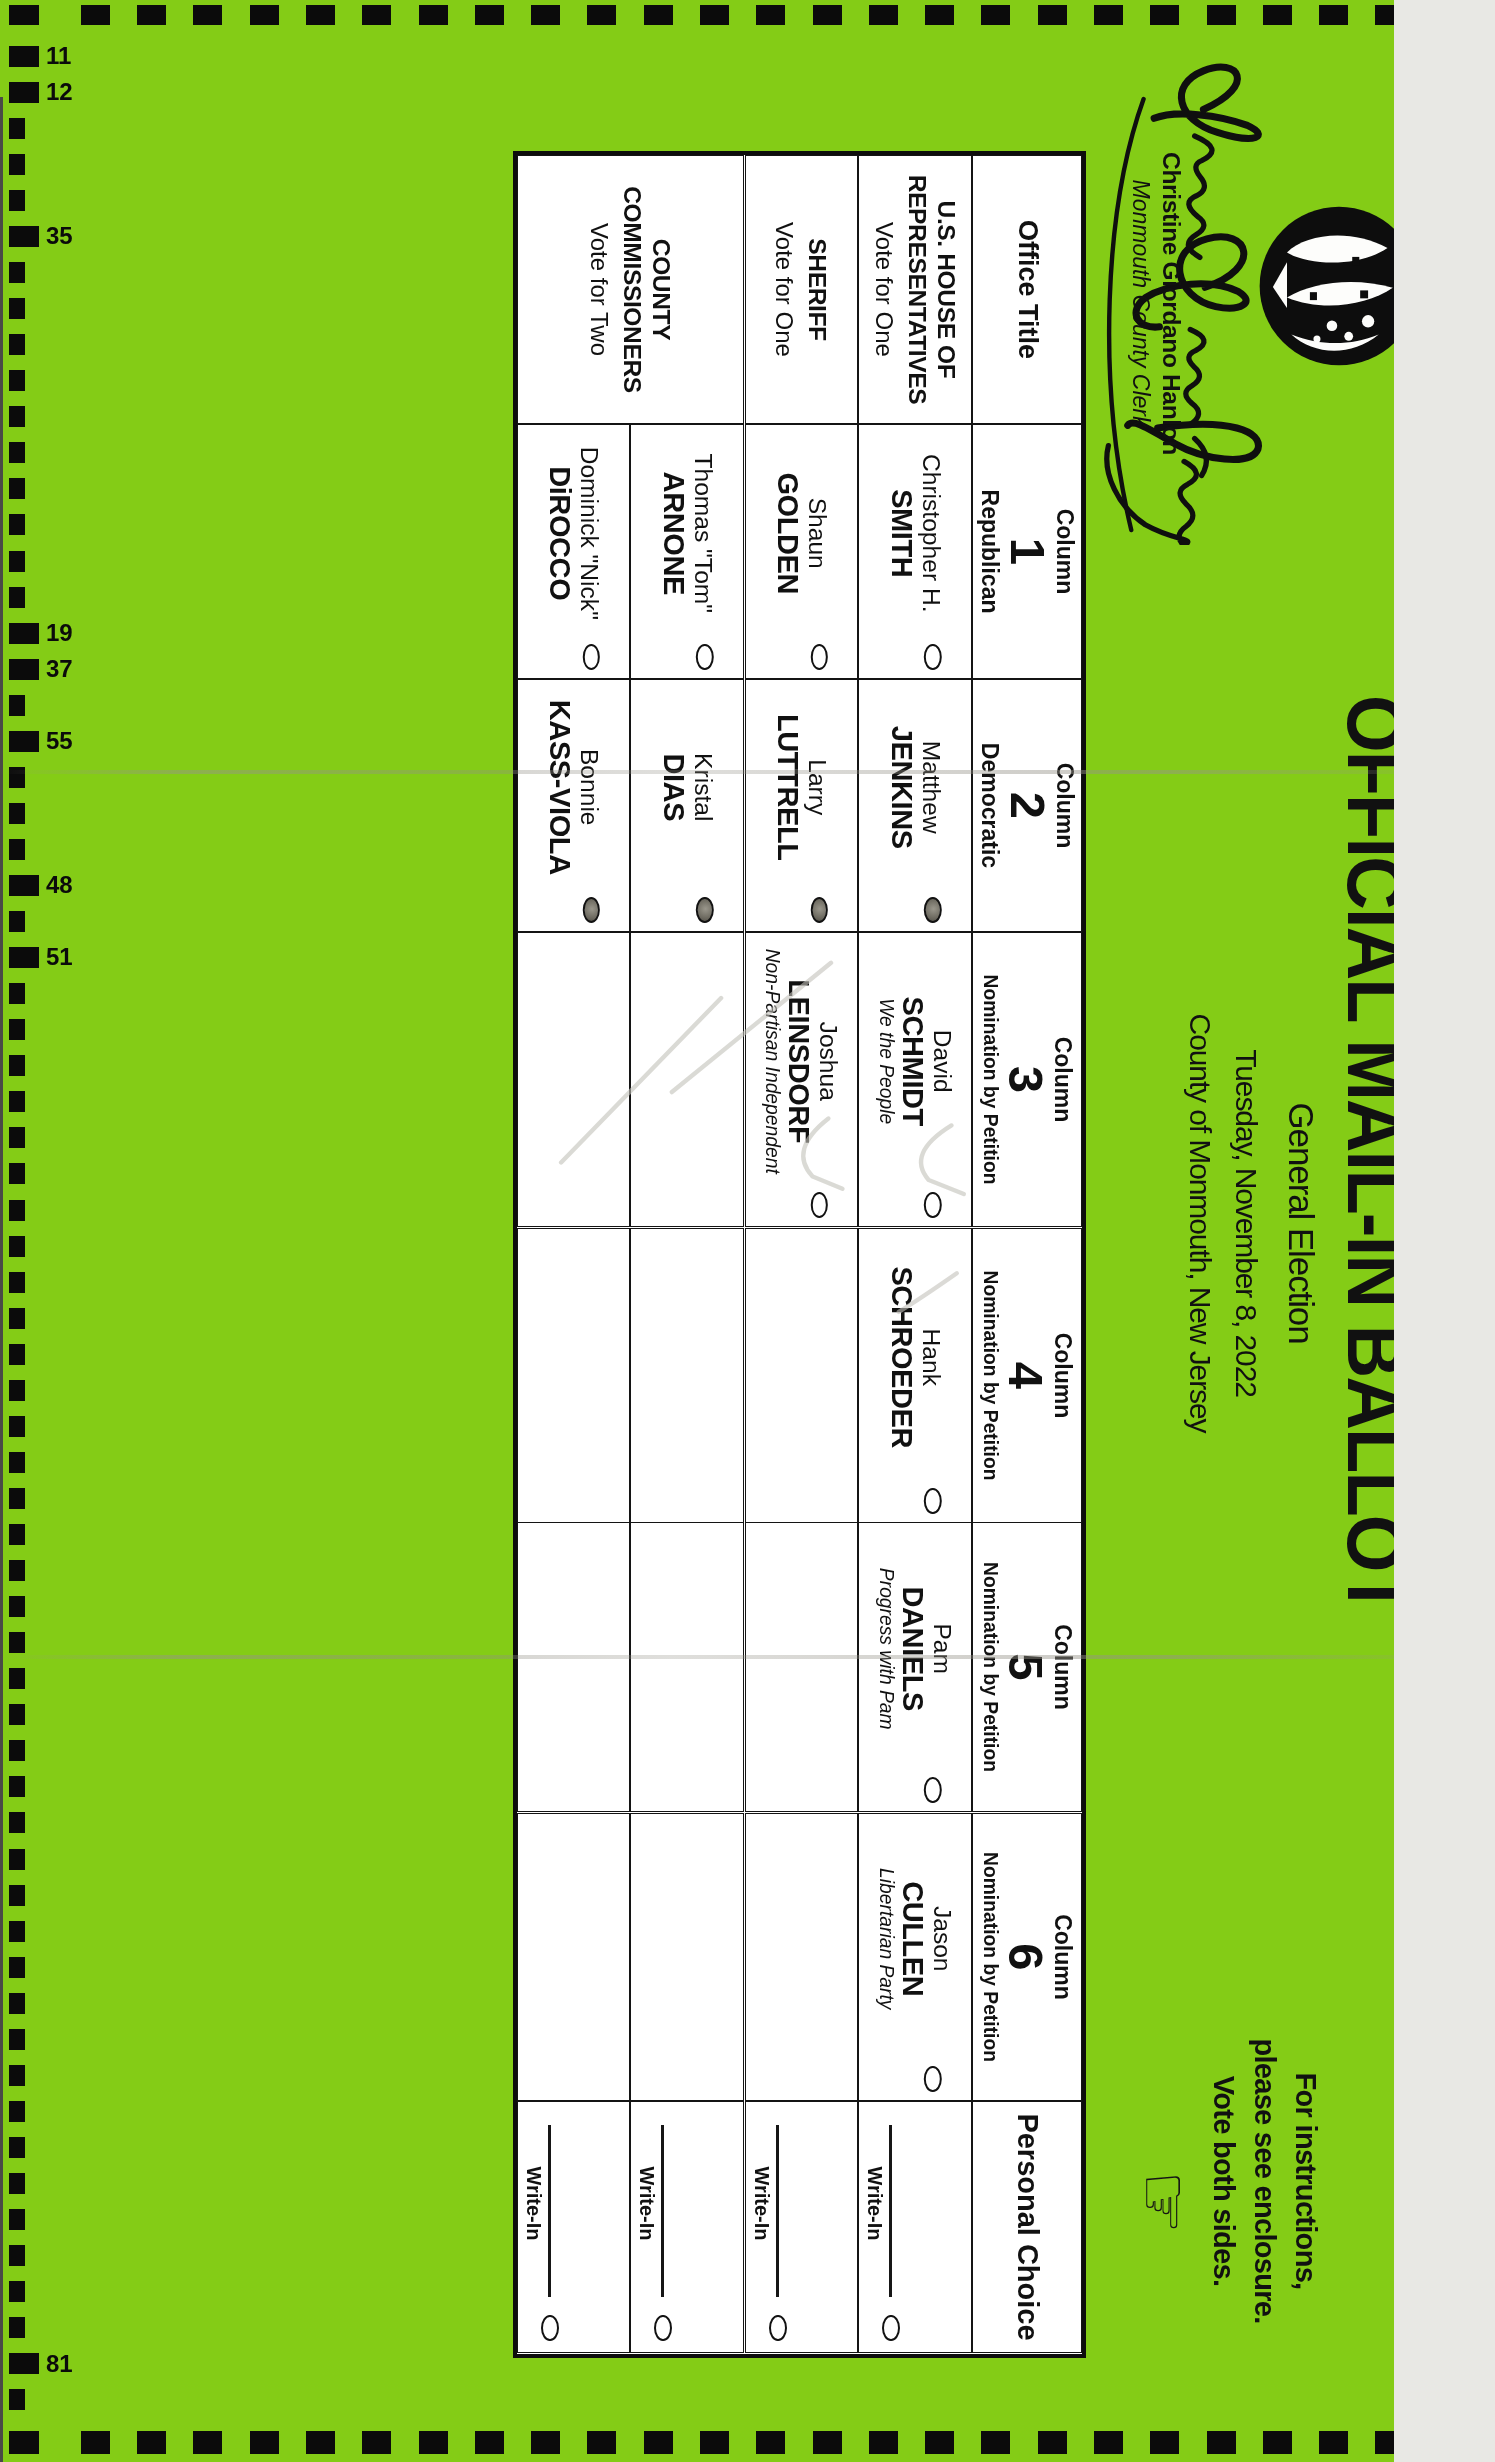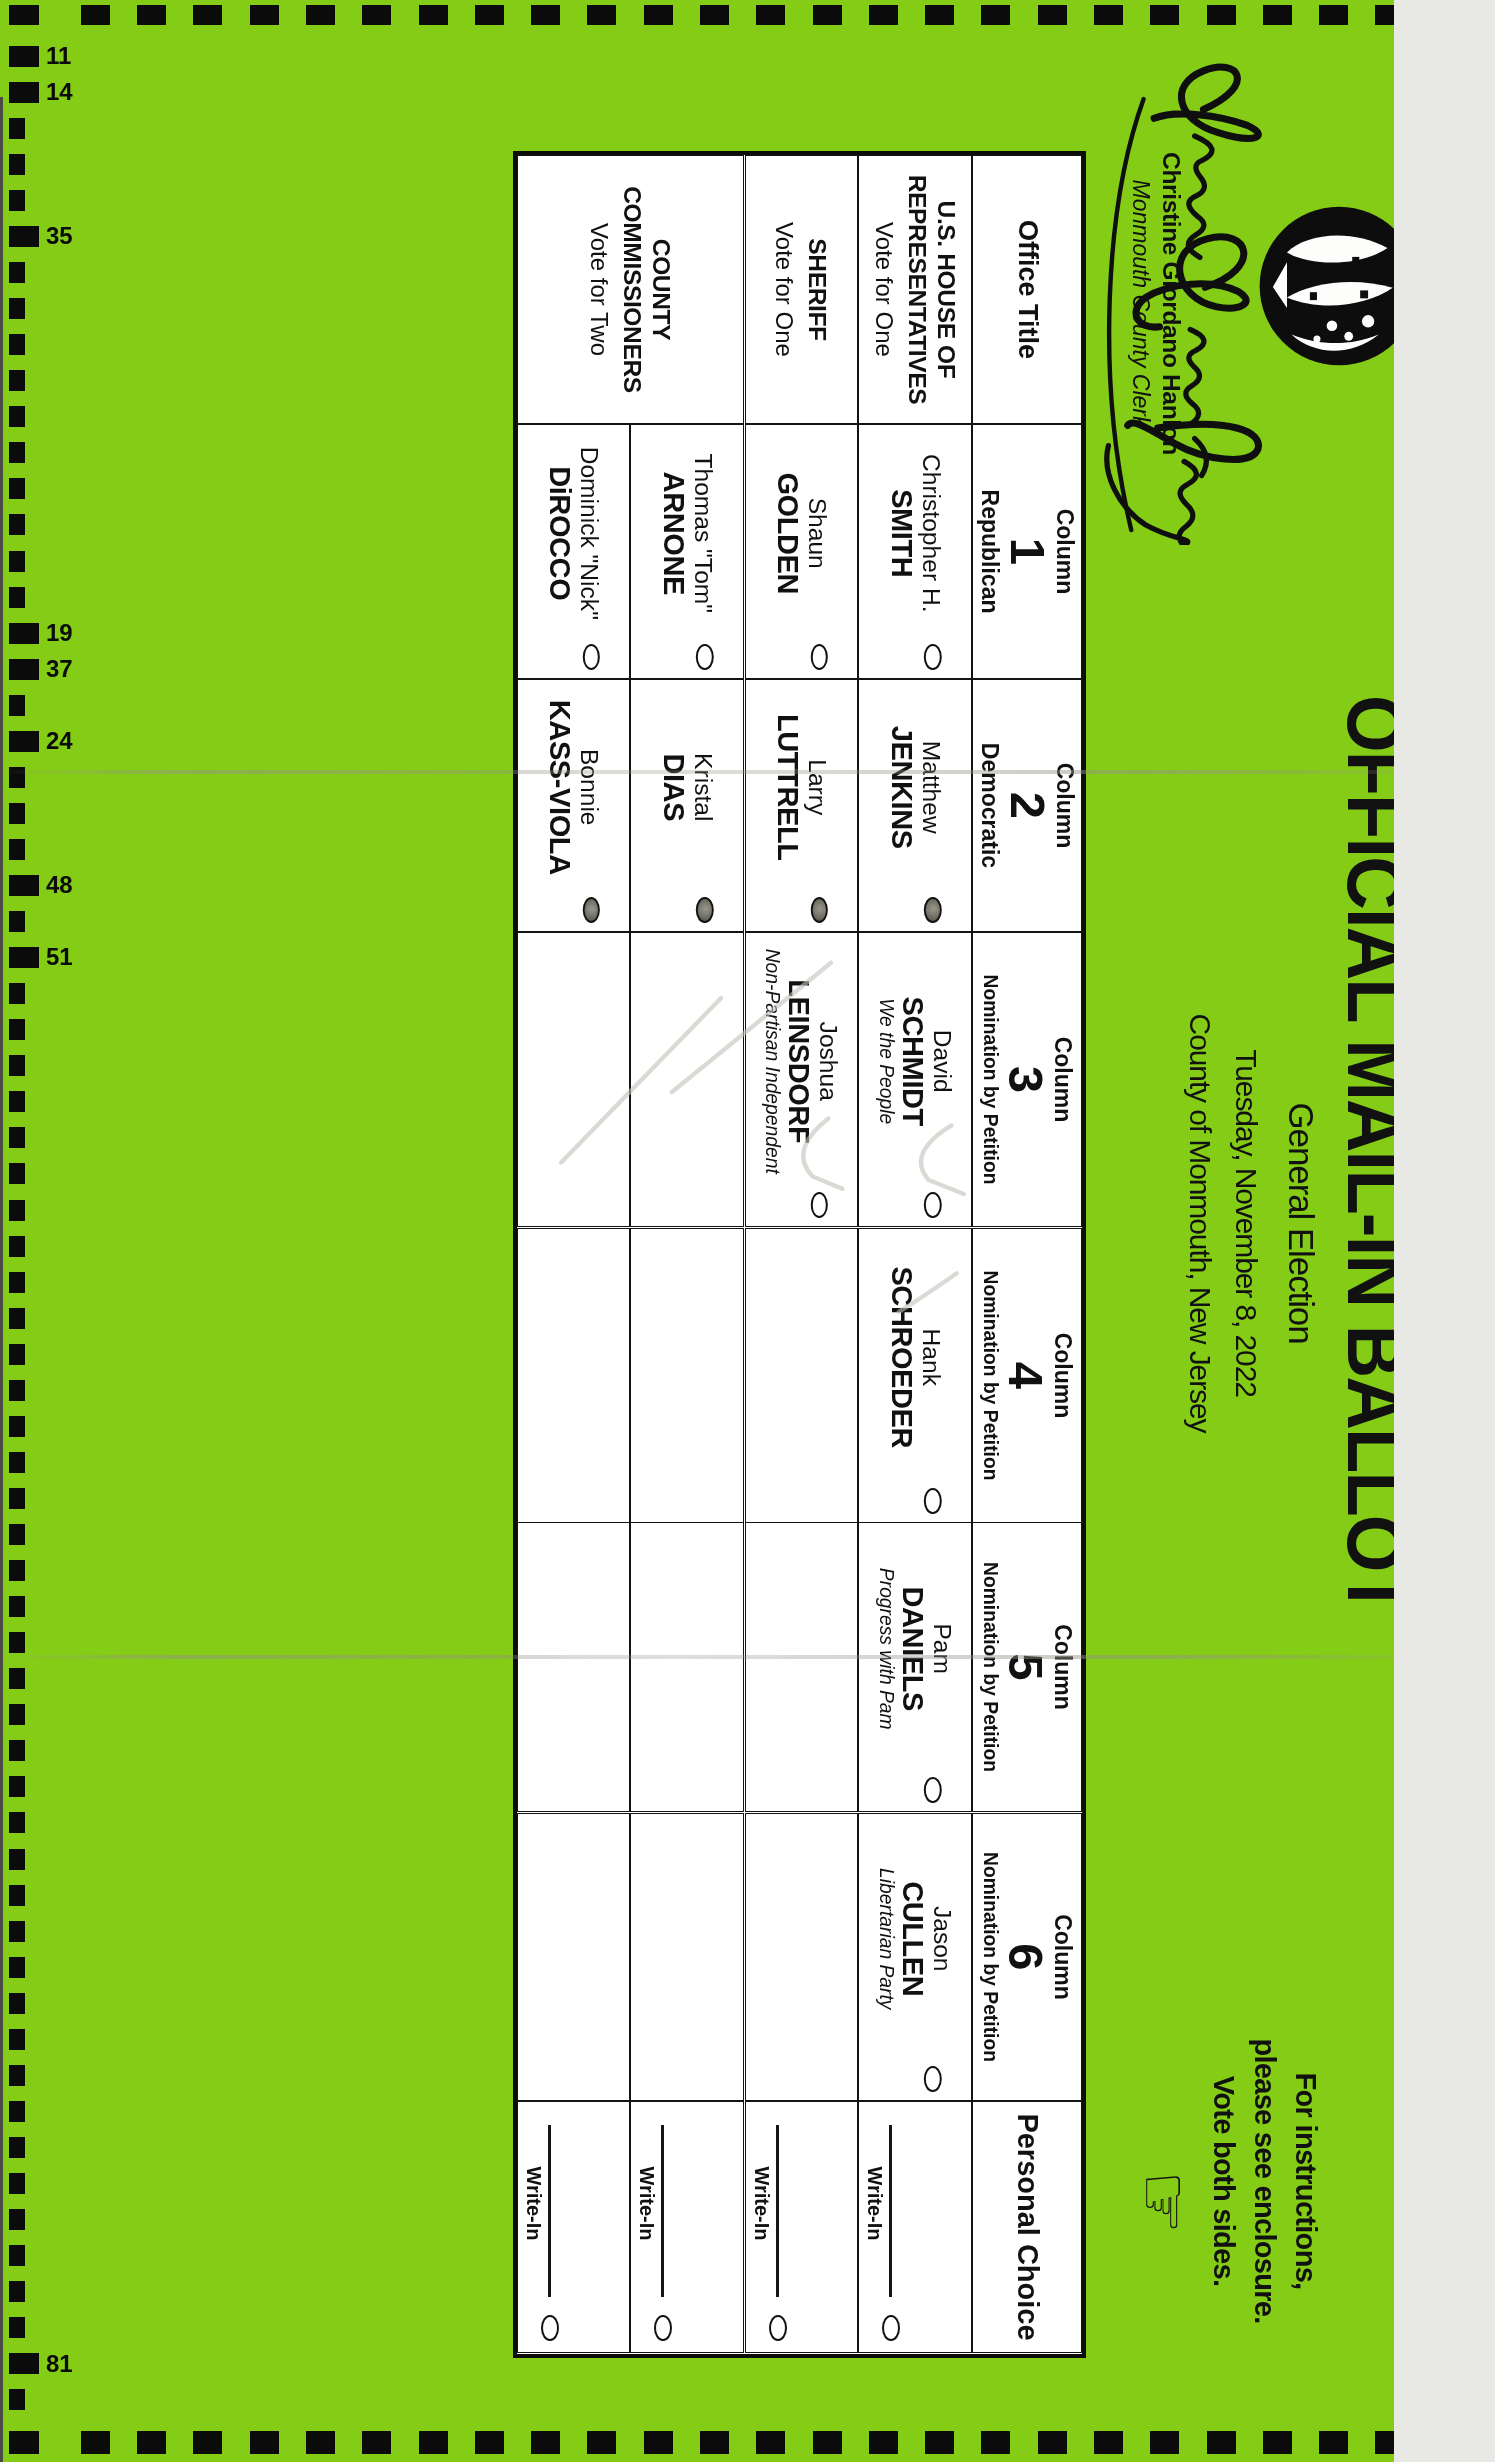--- a/index.html
+++ b/index.html
@@ -104,21 +104,21 @@
       <div class="tmark" style="left: 1094px; top: 2431px; width: 29px; height: 23px;"></div>
       <div class="tmark" style="left: 1150px; top: 2431px; width: 29px; height: 23px;"></div>
       <div class="tmark" style="left: 1207px; top: 2431px; width: 29px; height: 23px;"></div>
       <div class="tmark" style="left: 1263px; top: 2431px; width: 29px; height: 23px;"></div>
       <div class="tmark" style="left: 1319px; top: 2431px; width: 29px; height: 23px;"></div>
       <div class="tmark" style="left: 1375px; top: 2431px; width: 29px; height: 23px;"></div>
       <div class="tmark" style="left: 1432px; top: 2431px; width: 29px; height: 23px;"></div>
       <div class="tmark" style="left: 8.8px; top: 46px; width: 30px; height: 21px;"></div>
       <div class="tmark-label" style="left: 46px; top: 44px;">11</div>
       <div class="tmark" style="left: 8.8px; top: 82px; width: 30px; height: 21px;"></div>
-      <div class="tmark-label" style="left: 46px; top: 80px;">14</div>
+      <div class="tmark-label" style="left: 46px; top: 80px;">12</div>
       <div class="tmark" style="left: 8.8px; top: 118px; width: 16.7px; height: 21px;"></div>
       <div class="tmark" style="left: 8.8px; top: 154px; width: 16.7px; height: 21px;"></div>
       <div class="tmark" style="left: 8.8px; top: 190px; width: 16.7px; height: 21px;"></div>
       <div class="tmark" style="left: 8.8px; top: 226px; width: 30px; height: 21px;"></div>
       <div class="tmark-label" style="left: 46px; top: 224px;">35</div>
       <div class="tmark" style="left: 8.8px; top: 262px; width: 16.7px; height: 21px;"></div>
       <div class="tmark" style="left: 8.8px; top: 298px; width: 16.7px; height: 21px;"></div>
       <div class="tmark" style="left: 8.8px; top: 334px; width: 16.7px; height: 21px;"></div>
       <div class="tmark" style="left: 8.8px; top: 370px; width: 16.7px; height: 21px;"></div>
       <div class="tmark" style="left: 8.8px; top: 406px; width: 16.7px; height: 21px;"></div>
@@ -126,21 +126,21 @@
       <div class="tmark" style="left: 8.8px; top: 478px; width: 16.7px; height: 21px;"></div>
       <div class="tmark" style="left: 8.8px; top: 514px; width: 16.7px; height: 21px;"></div>
       <div class="tmark" style="left: 8.8px; top: 551px; width: 16.7px; height: 21px;"></div>
       <div class="tmark" style="left: 8.8px; top: 587px; width: 16.7px; height: 21px;"></div>
       <div class="tmark" style="left: 8.8px; top: 623px; width: 30px; height: 21px;"></div>
       <div class="tmark-label" style="left: 46px; top: 621px;">19</div>
       <div class="tmark" style="left: 8.8px; top: 659px; width: 30px; height: 21px;"></div>
       <div class="tmark-label" style="left: 46px; top: 657px;">37</div>
       <div class="tmark" style="left: 8.8px; top: 695px; width: 16.7px; height: 21px;"></div>
       <div class="tmark" style="left: 8.8px; top: 731px; width: 30px; height: 21px;"></div>
-      <div class="tmark-label" style="left: 46px; top: 729px;">24</div>
+      <div class="tmark-label" style="left: 46px; top: 729px;">55</div>
       <div class="tmark" style="left: 8.8px; top: 767px; width: 16.7px; height: 21px;"></div>
       <div class="tmark" style="left: 8.8px; top: 803px; width: 16.7px; height: 21px;"></div>
       <div class="tmark" style="left: 8.8px; top: 839px; width: 16.7px; height: 21px;"></div>
       <div class="tmark" style="left: 8.8px; top: 875px; width: 30px; height: 21px;"></div>
       <div class="tmark-label" style="left: 46px; top: 873px;">48</div>
       <div class="tmark" style="left: 8.8px; top: 911px; width: 16.7px; height: 21px;"></div>
       <div class="tmark" style="left: 8.8px; top: 947px; width: 30px; height: 21px;"></div>
       <div class="tmark-label" style="left: 46px; top: 945px;">51</div>
       <div class="tmark" style="left: 8.8px; top: 983px; width: 16.7px; height: 21px;"></div>
       <div class="tmark" style="left: 8.8px; top: 1019px; width: 16.7px; height: 21px;"></div>

